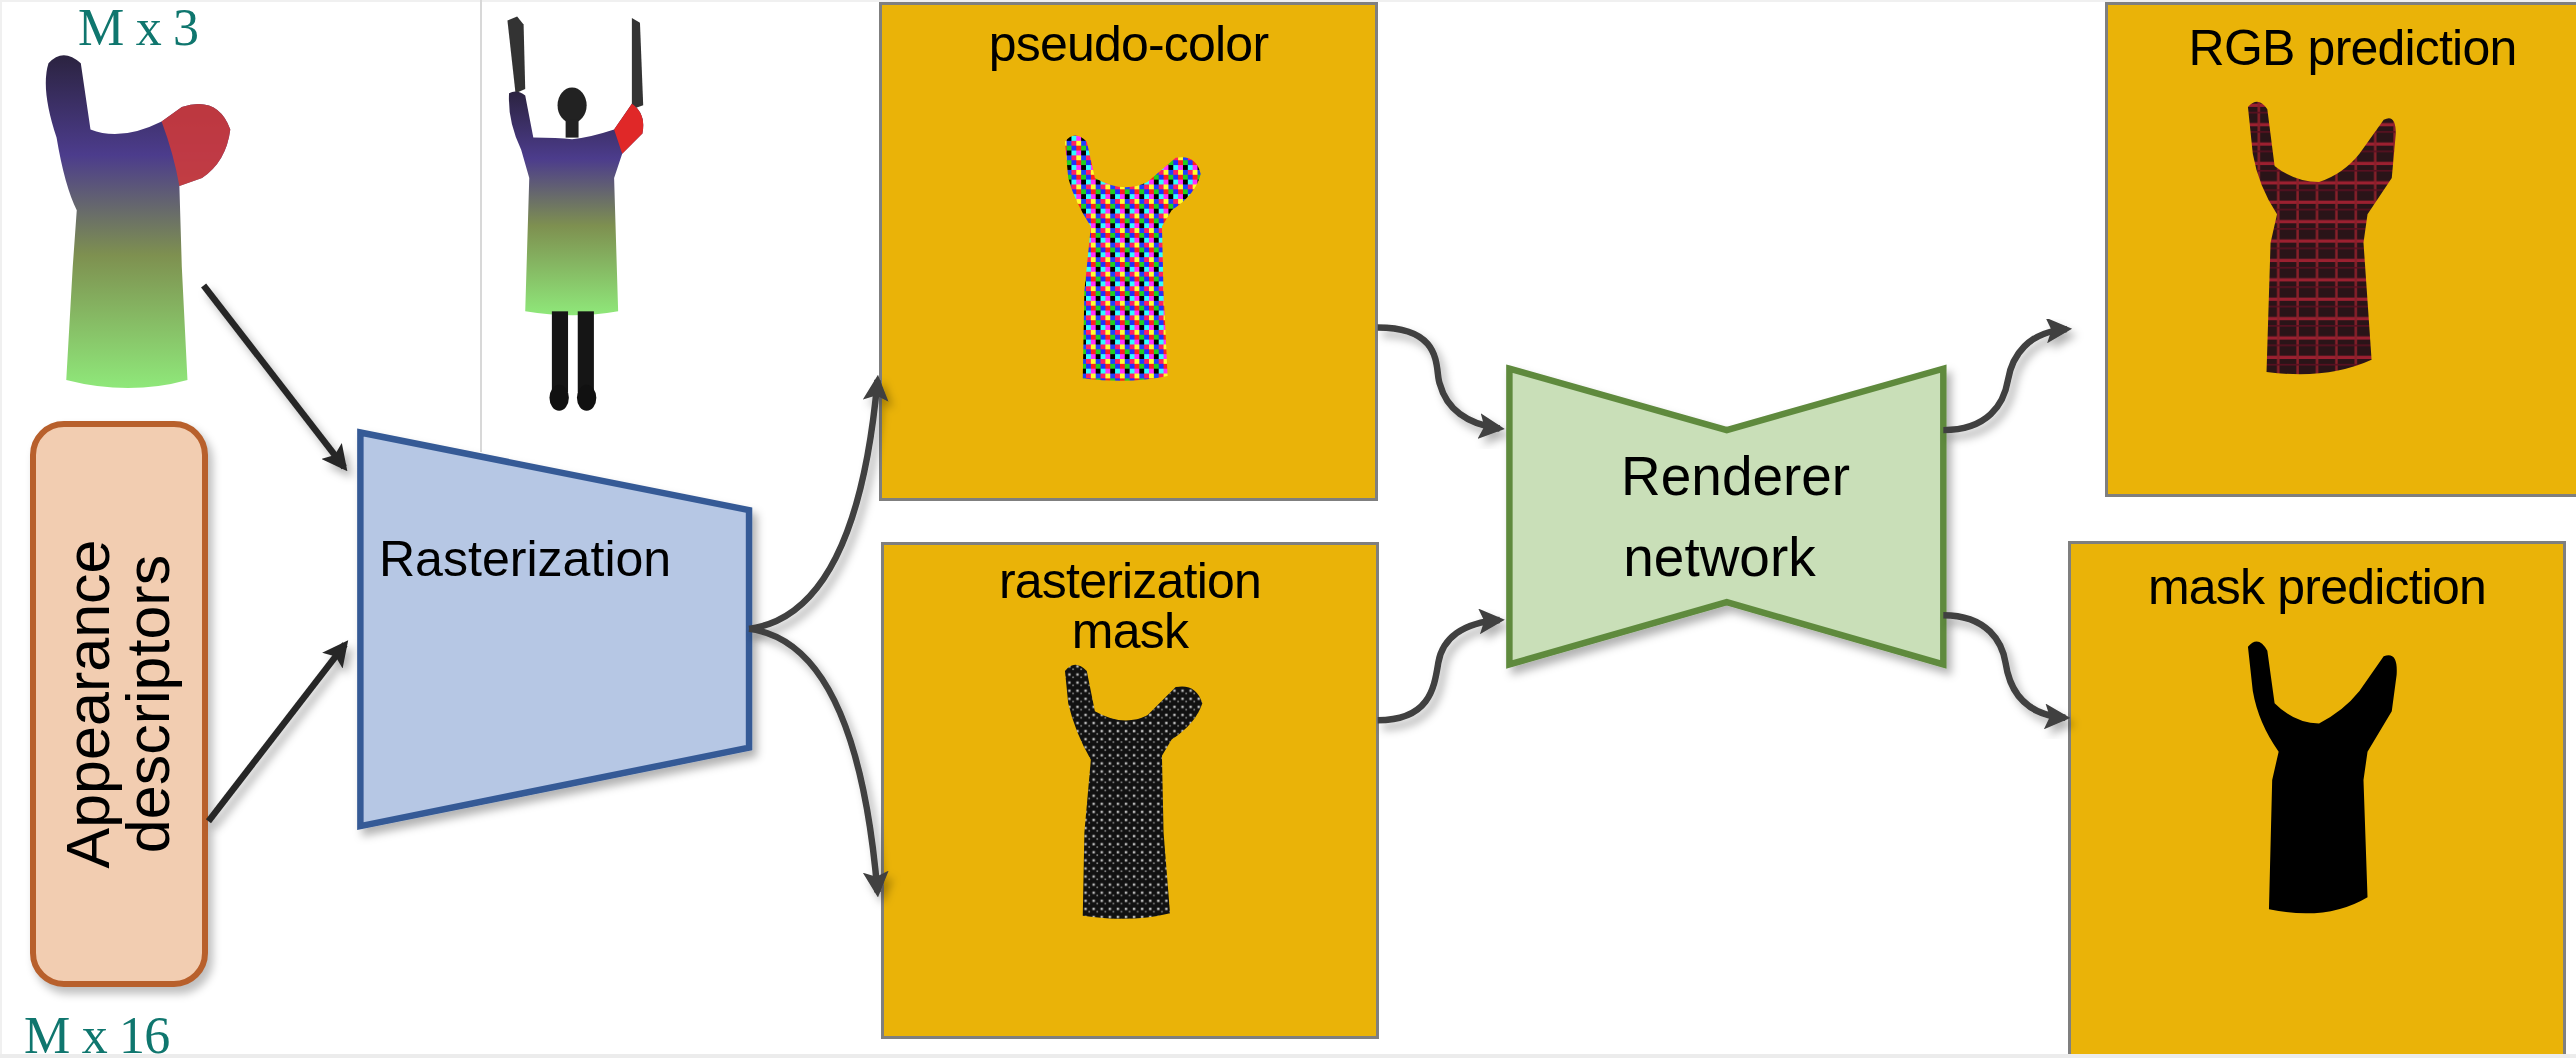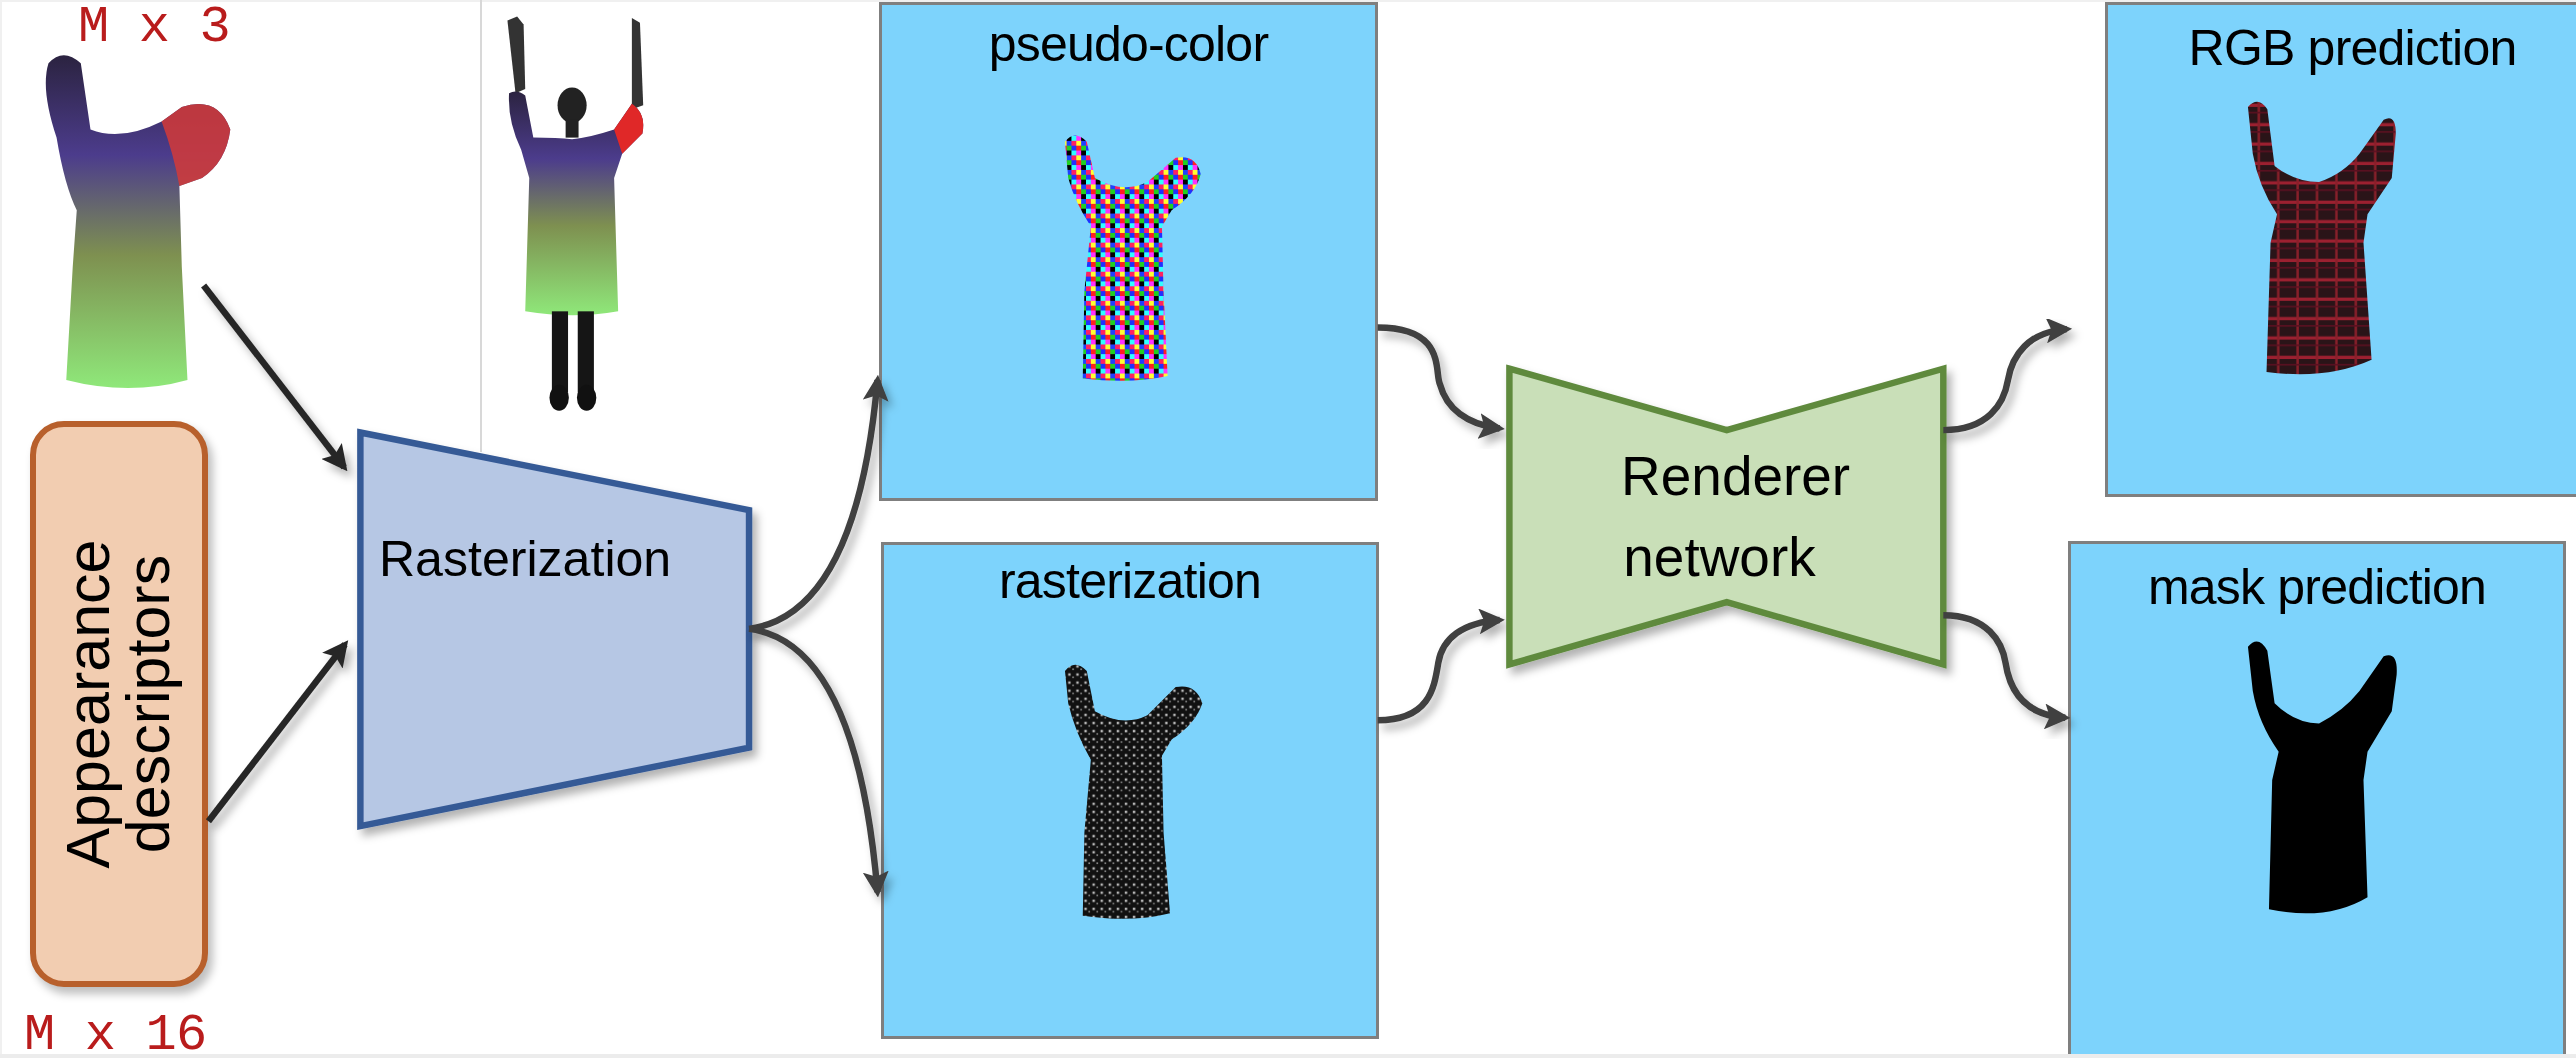--- a/index.html
+++ b/index.html
@@ -4,33 +4,33 @@
 <style>
   html, body { margin: 0; padding: 0; background: #ffffff; }
   body { width: 2576px; height: 1059px; position: relative; overflow: hidden;
          font-family: "Liberation Sans", "DejaVu Sans", sans-serif; }
   .page { position: absolute; left: 0; top: 0; width: 2576px; height: 1059px; background: #fff; }
   .bottom-band { position: absolute; left: 0; top: 1054px; width: 2576px; height: 4px; background: #ececec; }
   .left-edge { position: absolute; left: 0; top: 0; width: 2.4px; height: 1059px; background: #f0f0f0; }
   .top-edge { position: absolute; left: 0; top: 0; width: 2576px; height: 1.6px; background: #f0f0f0; }
   .guide-line { position: absolute; left: 480px; top: 0; width: 1.6px; height: 452px; background: #d8d8d8; }
 
-  .label { position: absolute; color: #b91c1c; font-family: Liberation Mono, monospace;
+  .label { position: absolute; color: #0f766e; font-family: Liberation Serif, serif;
            white-space: nowrap; line-height: 1; letter-spacing: -0.8px; }
   .lbl-mx3 { left: 78px; top: 1.6px; font-size: 52px; }
   .lbl-mx16 { left: 24px; top: 1010px; font-size: 52px; }
 
   .appearance-box { position: absolute; left: 30px; top: 421px; width: 166px; height: 554px;
     background: #f2cdb1; border: 6.5px solid #b8602c; border-radius: 34px;
     box-shadow: 4.8px 6.5px 8px rgba(0,0,0,0.25); }
   .appearance-text { position: absolute; left: 50%; top: 50%; transform: translate(-50%, -50%) rotate(-90deg);
     text-align: center; font-size: 61px; line-height: 0.98; color: #000; white-space: nowrap;
     font-family: "Liberation Sans", sans-serif; }
 
-  .panel { position: absolute; border: 3.2px solid #7f7f7f; background: #7dd3fc; box-sizing: border-box; }
+  .panel { position: absolute; border: 3.2px solid #7f7f7f; background: #eab308; box-sizing: border-box; }
   .panel-title { position: absolute; left: 0; right: 0; text-align: center; color: #000;
     font-size: 50px; line-height: 50px; font-family: "Liberation Sans", sans-serif; letter-spacing: -0.8px; }
   .p-pseudo { left: 879px; top: 1.6px; width: 499px; height: 499px; }
   .p-rmask { left: 881px; top: 542px; width: 498px; height: 497px; }
   .p-rgb { left: 2069px; top: 1.6px; width: 495px; height: 495px; margin-left: 36px; }
   .p-mpred { left: 2068px; top: 541px; width: 498px; height: 556px; }
 
   svg.diagram { position: absolute; left: 0; top: 0; }
   .shape-text { font-family: "Liberation Sans", sans-serif; fill: #000; }
 </style>
@@ -50,20 +50,21 @@
       <div>Appearance</div>
       <div>descriptors</div>
     </div>
   </div>
 
   <div class="panel p-pseudo">
     <div class="panel-title" style="top:14.5px;">pseudo-color</div>
   </div>
   <div class="panel p-rmask">
     <div class="panel-title" style="top:11.3px;">rasterization</div>
+    <div class="panel-title" style="top:61px;">mask</div>
   </div>
   <div class="panel p-rgb">
     <div class="panel-title" style="top:18px;">RGB prediction</div>
   </div>
   <div class="panel p-mpred">
     <div class="panel-title" style="top:18px;">mask prediction</div>
   </div>
 
   <svg class="diagram" width="2576" height="1059" viewBox="0 0 3188 1310">
     <defs>

